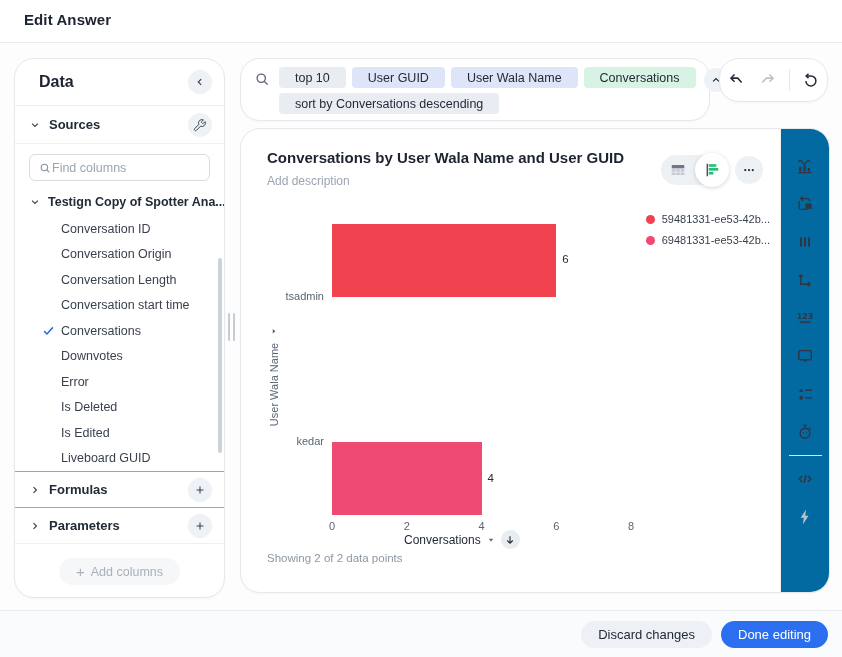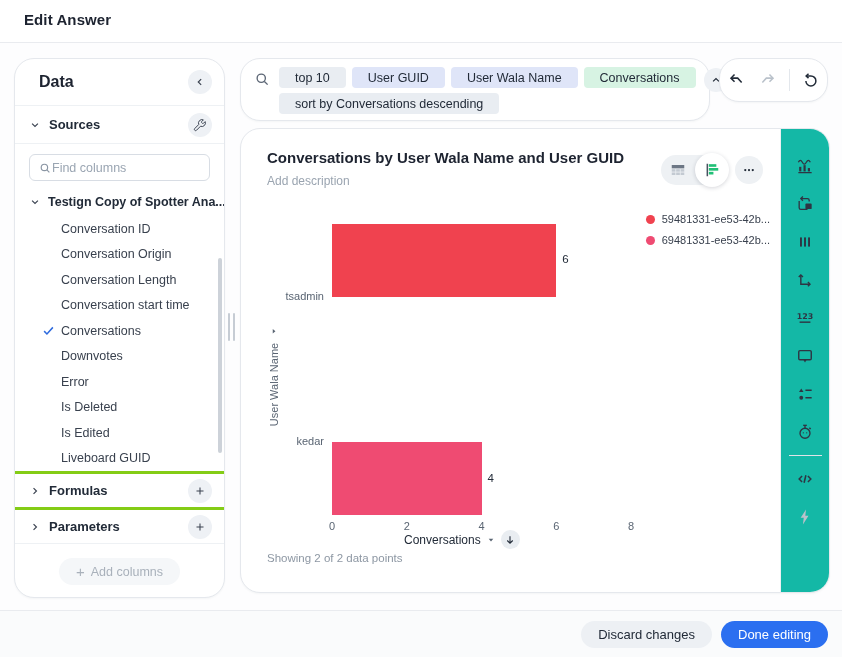--- a/index.html
+++ b/index.html
@@ -17,21 +17,21 @@
   .card { position:absolute; background:#fff; border:1px solid #e5e8ed; border-radius:20px; box-shadow:0 1px 2px rgba(30,40,60,.04); }
 
   
   .data-panel { left:14px; top:58px; width:211px; height:540px; }
   .dp-header { display:flex; align-items:center; justify-content:space-between; height:47px; padding:0 12px 0 24px; border-bottom:1px solid #eef1f4; }
   .dp-title { font-size:16px; font-weight:bold; color:#1d2330; }
   .circle-btn { width:24px; height:24px; border-radius:50%; background:#eef1f5; border:none; display:flex; align-items:center; justify-content:center; flex:none; }
   .circle-btn svg { width:14px; height:14px; }
   .dp-row { display:flex; align-items:center; gap:7px; padding:0 12px 0 13px; border-bottom:1px solid #eef1f4; }
   .dp-row.sources { height:38px; }
-  .dp-row.section { height:36px; border-bottom:none; border-top:3px solid #84cc16; }
+  .dp-row.section { height:36px; border-bottom:none; border-top:1px solid #84cc16; }
   .dp-row .row-label { flex:1; font-size:13px; font-weight:600; color:#222b38; }
   .chev { width:14px; height:14px; flex:none; }
   .find-box { display:flex; align-items:center; margin:10px 14px 7px 14px; height:27px; border:1px solid #d8dde4; border-radius:6px; padding:0 8px; background:#fff; }
   .find-box svg { width:14px; height:14px; color:#8a95a3; flex:none; }
   .find-box input { border:none; outline:none; width:100%; font-size:12.5px; color:#222b38; font-family:inherit; background:transparent; }
   .find-box input::placeholder { color:#9aa5b2; }
   .tree { position:relative; height:283px; overflow:hidden; }
   .tree-root { display:flex; align-items:center; gap:6px; height:28px; padding-left:13px; font-size:12.5px; font-weight:600; color:#222b38; white-space:nowrap; overflow:hidden; }
   .col-row { display:flex; align-items:center; height:25.5px; padding-left:26px; font-size:12.5px; color:#39414e; white-space:nowrap; }
   .col-check { width:16px; height:16px; margin-right:4px; flex:none; }
@@ -85,21 +85,21 @@
   .tick { position:absolute; top:391px; transform:translateX(-50%); font-size:11px; color:#5a6573; }
   .x-axis-row { position:absolute; left:163px; top:401px; display:flex; align-items:center; gap:5px; font-size:12px; color:#222b38; cursor:pointer; }
   .x-axis-row .caret { width:10px; height:10px; }
   .sort-btn { width:19px; height:19px; border-radius:50%; background:#e9edf1; border:none; display:flex; align-items:center; justify-content:center; }
   .sort-btn svg { width:12px; height:12px; }
   .y-axis-label { position:absolute; left:33px; top:247px; transform:translate(-50%,-50%) rotate(-90deg); display:flex; align-items:center; gap:7px; font-size:11px; color:#5a6573; white-space:nowrap; cursor:pointer; }
   .y-axis-label .caret { width:10px; height:10px; }
   .answer-footer { position:absolute; left:26px; top:423px; font-size:11.5px; color:#8d97a3; }
 
   
-  .side-toolbar { width:49px; background:#14b8a6; border-left:1px solid #edf0f3; display:flex; flex-direction:column; align-items:center; padding-top:27px; gap:18px; }
+  .side-toolbar { width:49px; background:#0369a1; border-left:1px solid #edf0f3; display:flex; flex-direction:column; align-items:center; padding-top:27px; gap:18px; }
   .tb-btn { width:20px; height:20px; border:none; background:none; display:flex; align-items:center; justify-content:center; flex:none; }
   .tb-btn svg { width:20px; height:20px; }
   .tb-divider { width:33px; height:1px; background:#dfe3e8; margin:-5px 0; }
 
   
   .bottom-bar { position:absolute; left:0; top:610px; width:100%; height:47px; background:#fafbfc; border-top:1px solid #e9ebef; display:flex; align-items:center; justify-content:flex-end; gap:9px; padding-right:14px; }
   .discard-btn { height:27px; padding:0 17px; border-radius:14px; background:#edf0f4; border:none; font-size:13px; color:#222b38; }
   .done-btn { height:27px; padding:0 17px; border-radius:14px; background:#2b6ff0; border:none; font-size:13px; color:#fff; }
 </style>
 </head>

